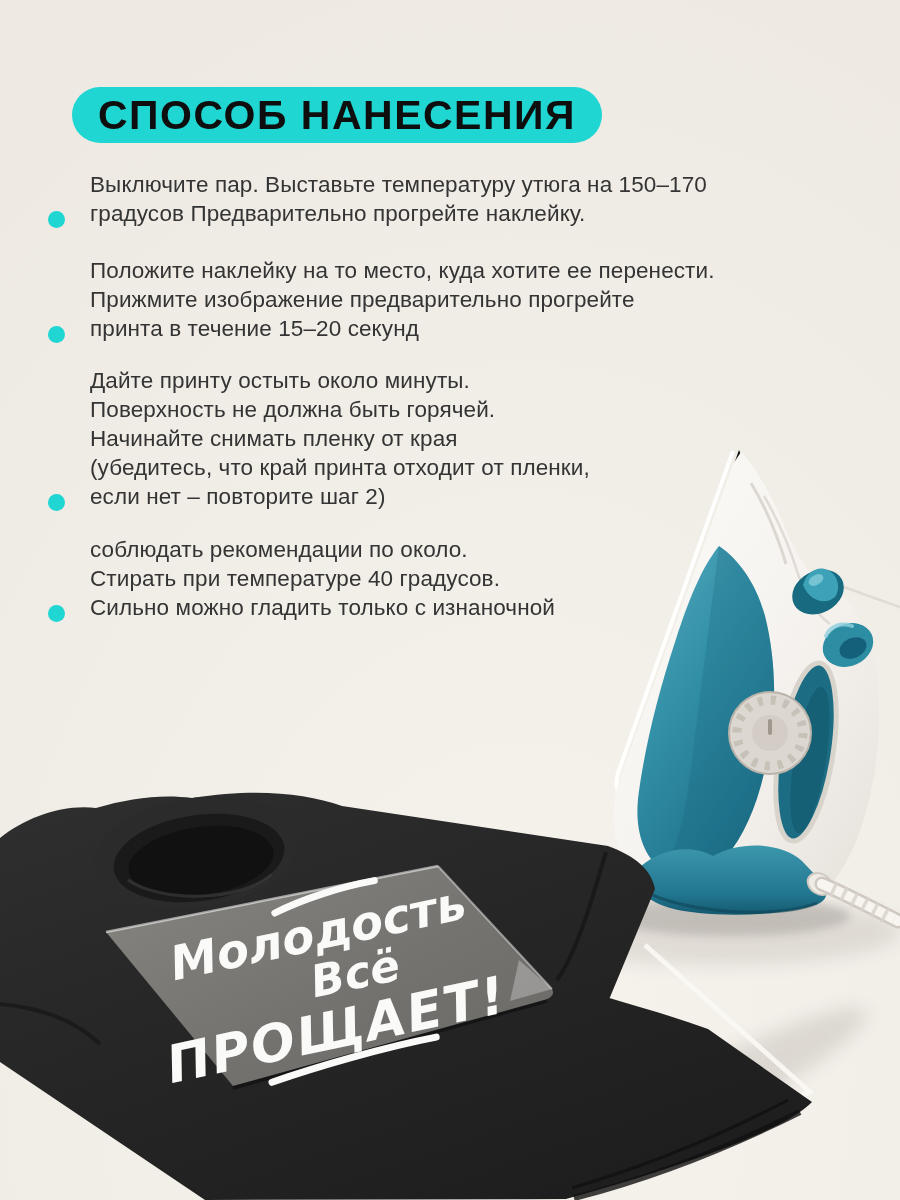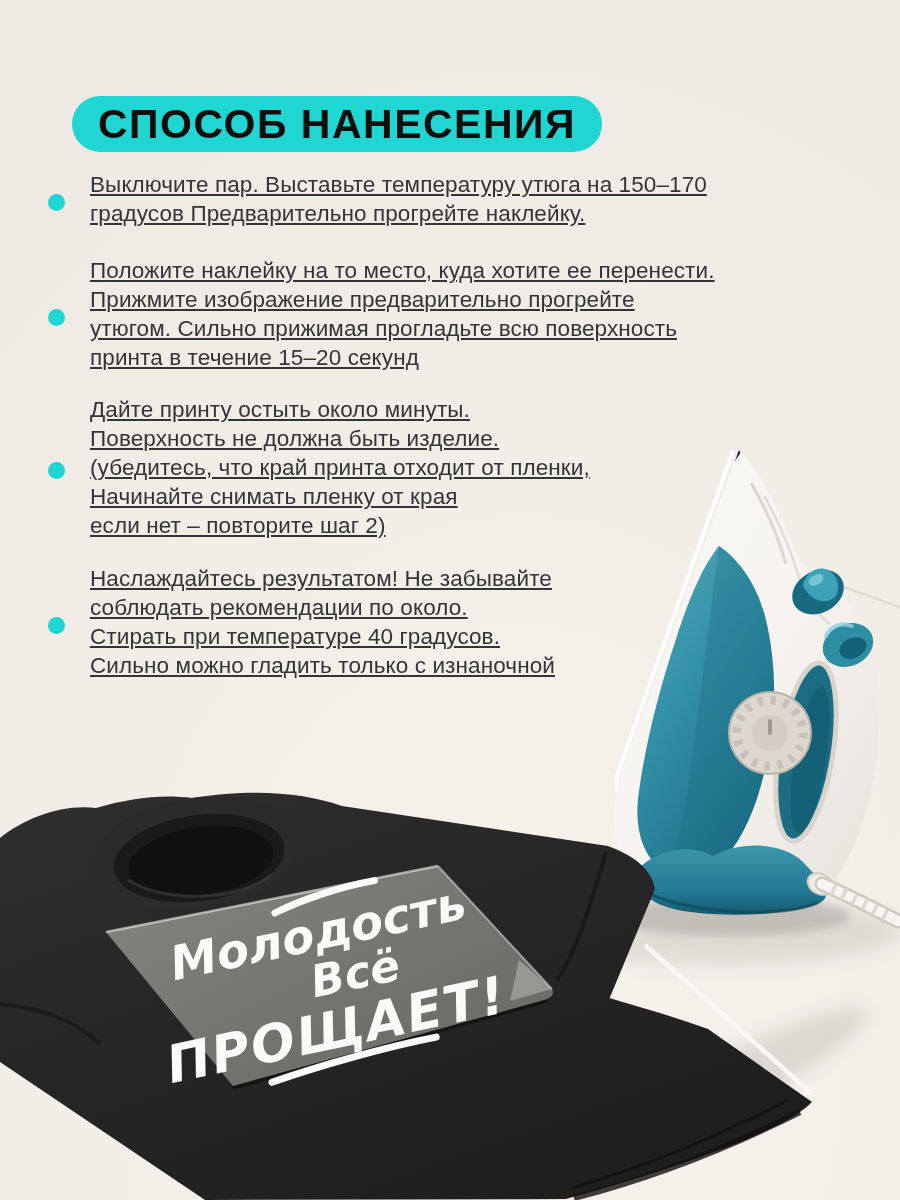--- a/index.html
+++ b/index.html
@@ -7,32 +7,32 @@
     width:900px;height:1200px;
     background:var(--background,#f0ece7);
     font-family:"Liberation Sans",sans-serif;
     overflow:hidden;
   }
   .canvas{position:relative;width:900px;height:1200px;overflow:hidden;}
   .photo-layer{position:absolute;inset:0;z-index:0;}
   .content{position:absolute;inset:0;z-index:1;}
 
   .pill{
-    position:absolute;left:72px;top:96px;
+    position:absolute;left:72px;top:87px;
     height:56px;display:flex;align-items:center;
     padding:0 26px;border-radius:29px;
     background:var(--accent_cyan,#1fd6d2);
   }
   .pill span{
     font-size:41px;font-weight:bold;letter-spacing:1.5px;
     color:var(--title_color,#0e0e0e);white-space:nowrap;
   }
 
   .bullets{position:absolute;left:48px;top:170px;width:820px;}
-  .item{display:flex;align-items:center;color:var(--text_color,#343434);text-decoration:underline;}
+  .item{display:flex;align-items:flex-end;color:var(--text_color,#343434);}
   .item:nth-child(1){margin-bottom:27px;}
   .item:nth-child(2){margin-bottom:23px;margin-top:28px;}
   .item:nth-child(3){margin-bottom:24px;}
   .dot{
     flex:none;width:17px;height:17px;border-radius:50%;
     background:var(--accent_cyan,#1fd6d2);
     margin:6px 25px 0 0;
   }
   .lines div{
     font-size:22.5px;line-height:29px;font-weight:500;
@@ -232,40 +232,38 @@
           <div>Выключите пар. Выставьте температуру утюга на 150–170</div>
           <div>градусов Предварительно прогрейте наклейку.</div>
         </div>
       </div>
 
       <div class="item">
         <span class="dot"></span>
         <div class="lines">
           <div>Положите наклейку на то место, куда хотите ее перенести.</div>
           <div>Прижмите изображение предварительно прогрейте</div>
-          <div>утюгом. Сильно прижимая прогладьте всю поверхность</div>
           <div>принта в течение 15–20 секунд</div>
         </div>
       </div>
 
       <div class="item">
         <span class="dot"></span>
         <div class="lines">
           <div>Дайте принту остыть около минуты.</div>
-          <div>Поверхность не должна быть изделие.</div>
+          <div>Поверхность не должна быть горячей.</div>
+          <div>Начинайте снимать пленку от края</div>
           <div>(убедитесь, что край принта отходит от пленки,</div>
-          <div>Начинайте снимать пленку от края</div>
           <div>если нет – повторите шаг 2)</div>
         </div>
       </div>
 
       <div class="item">
         <span class="dot"></span>
         <div class="lines">
-          <div>Наслаждайтесь результатом! Не забывайте</div>
           <div>соблюдать рекомендации по около.</div>
           <div>Стирать при температуре 40 градусов.</div>
           <div>Сильно можно гладить только с изнаночной</div>
         </div>
       </div>
 
     </div>
   </div>
 </div>
 

